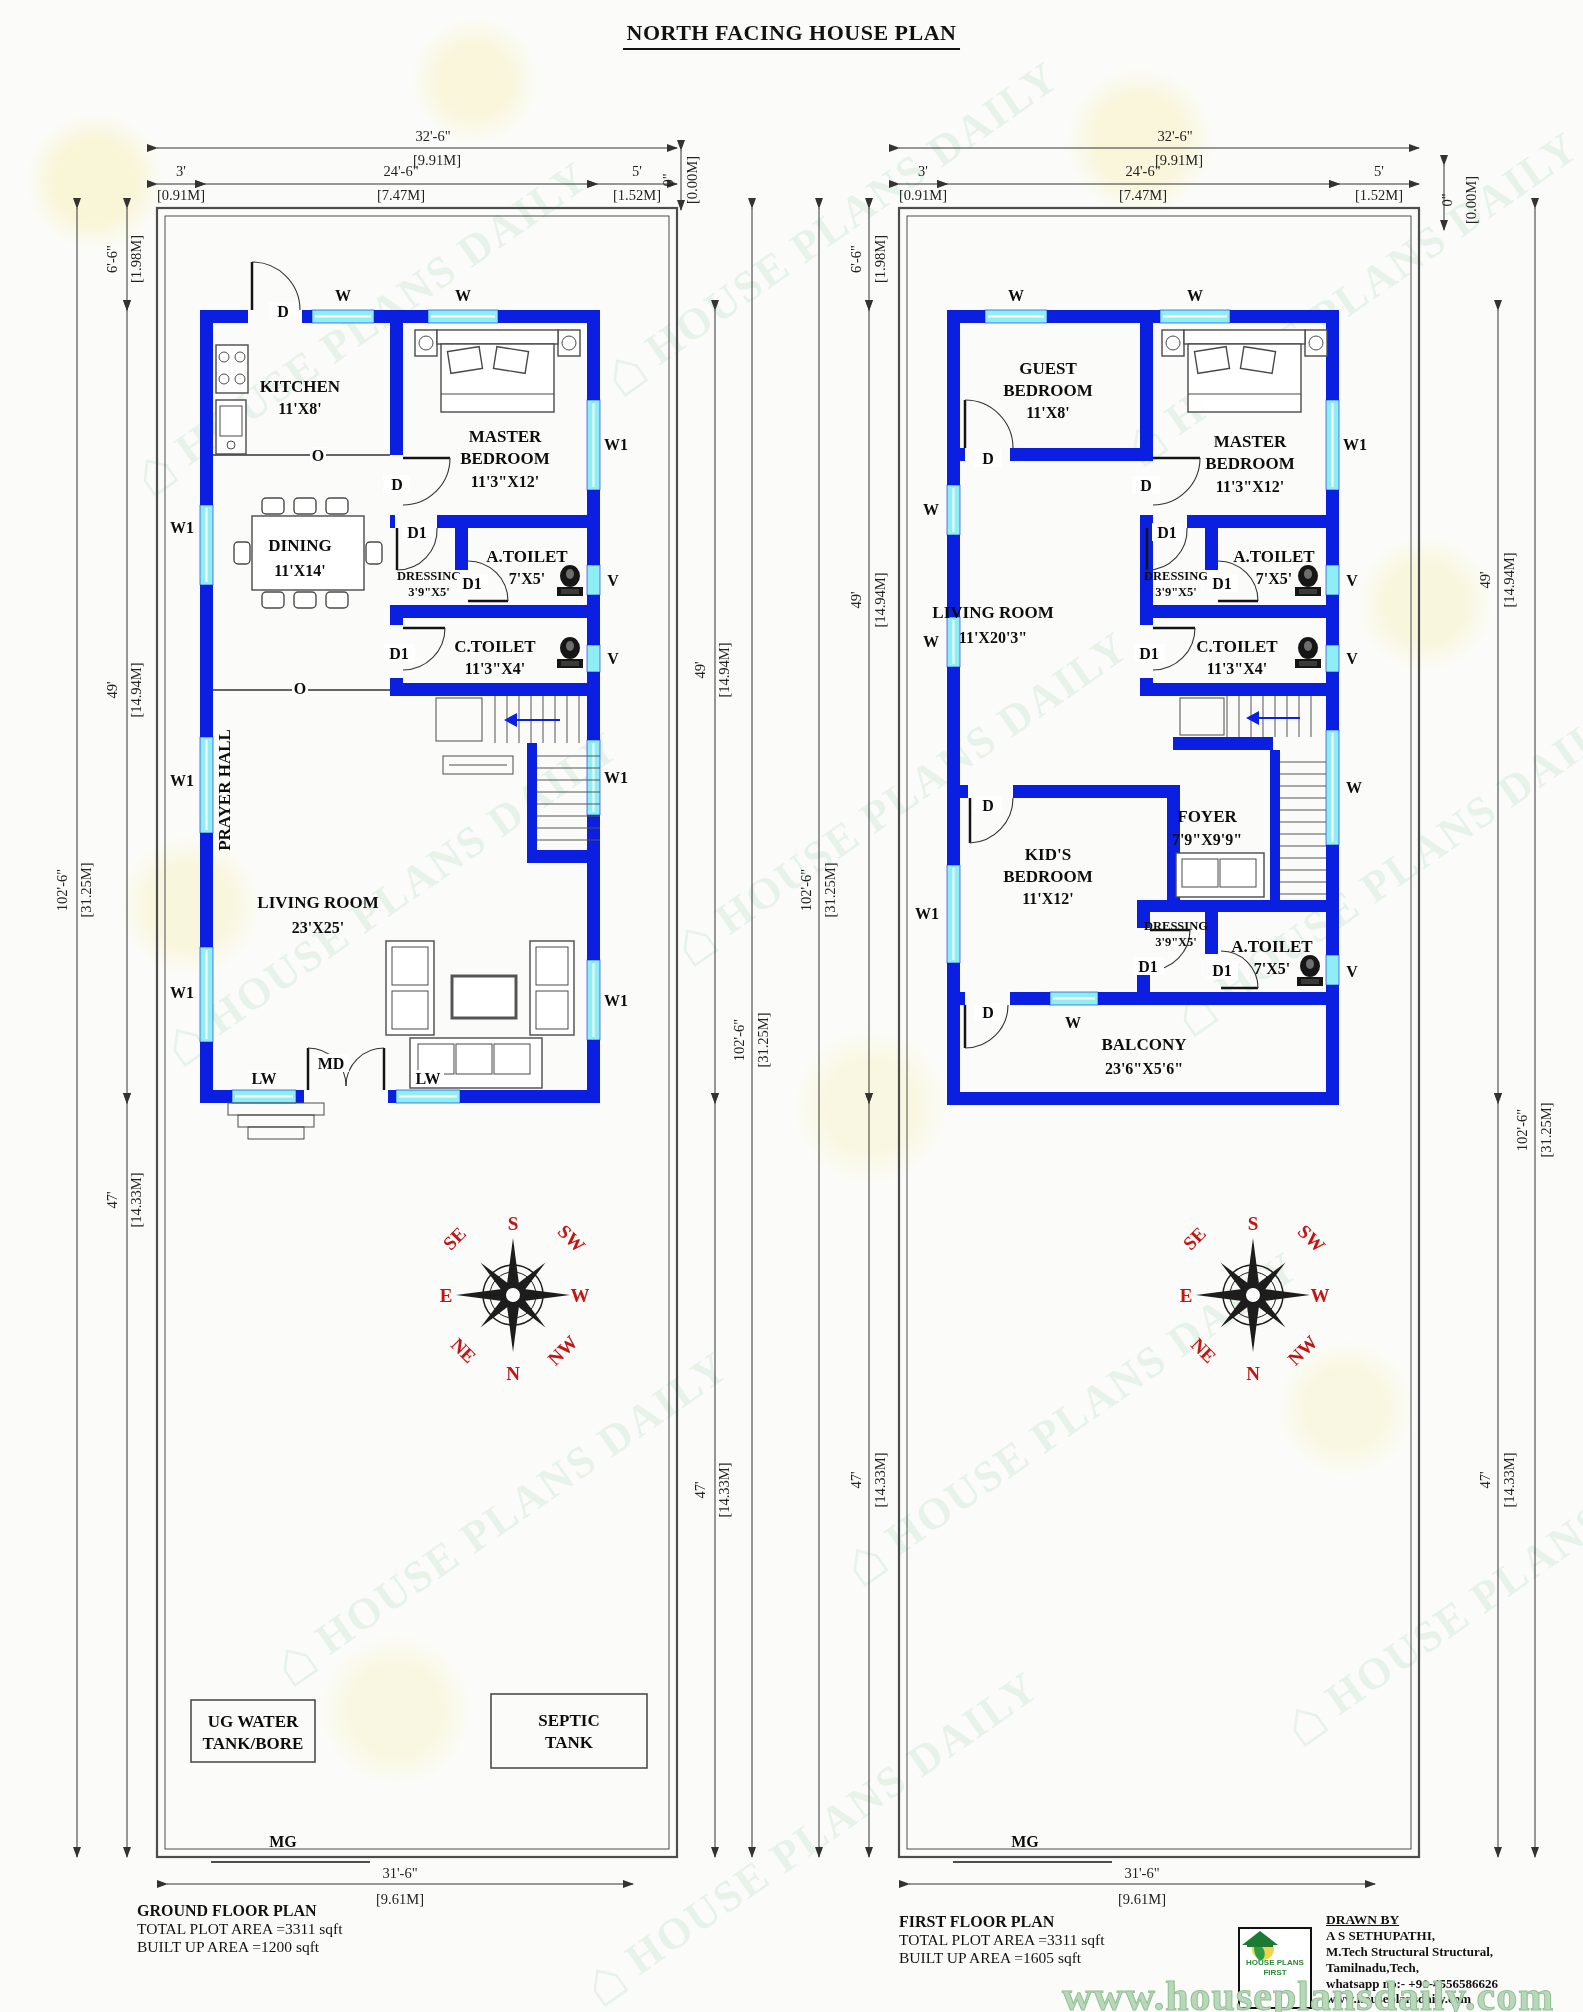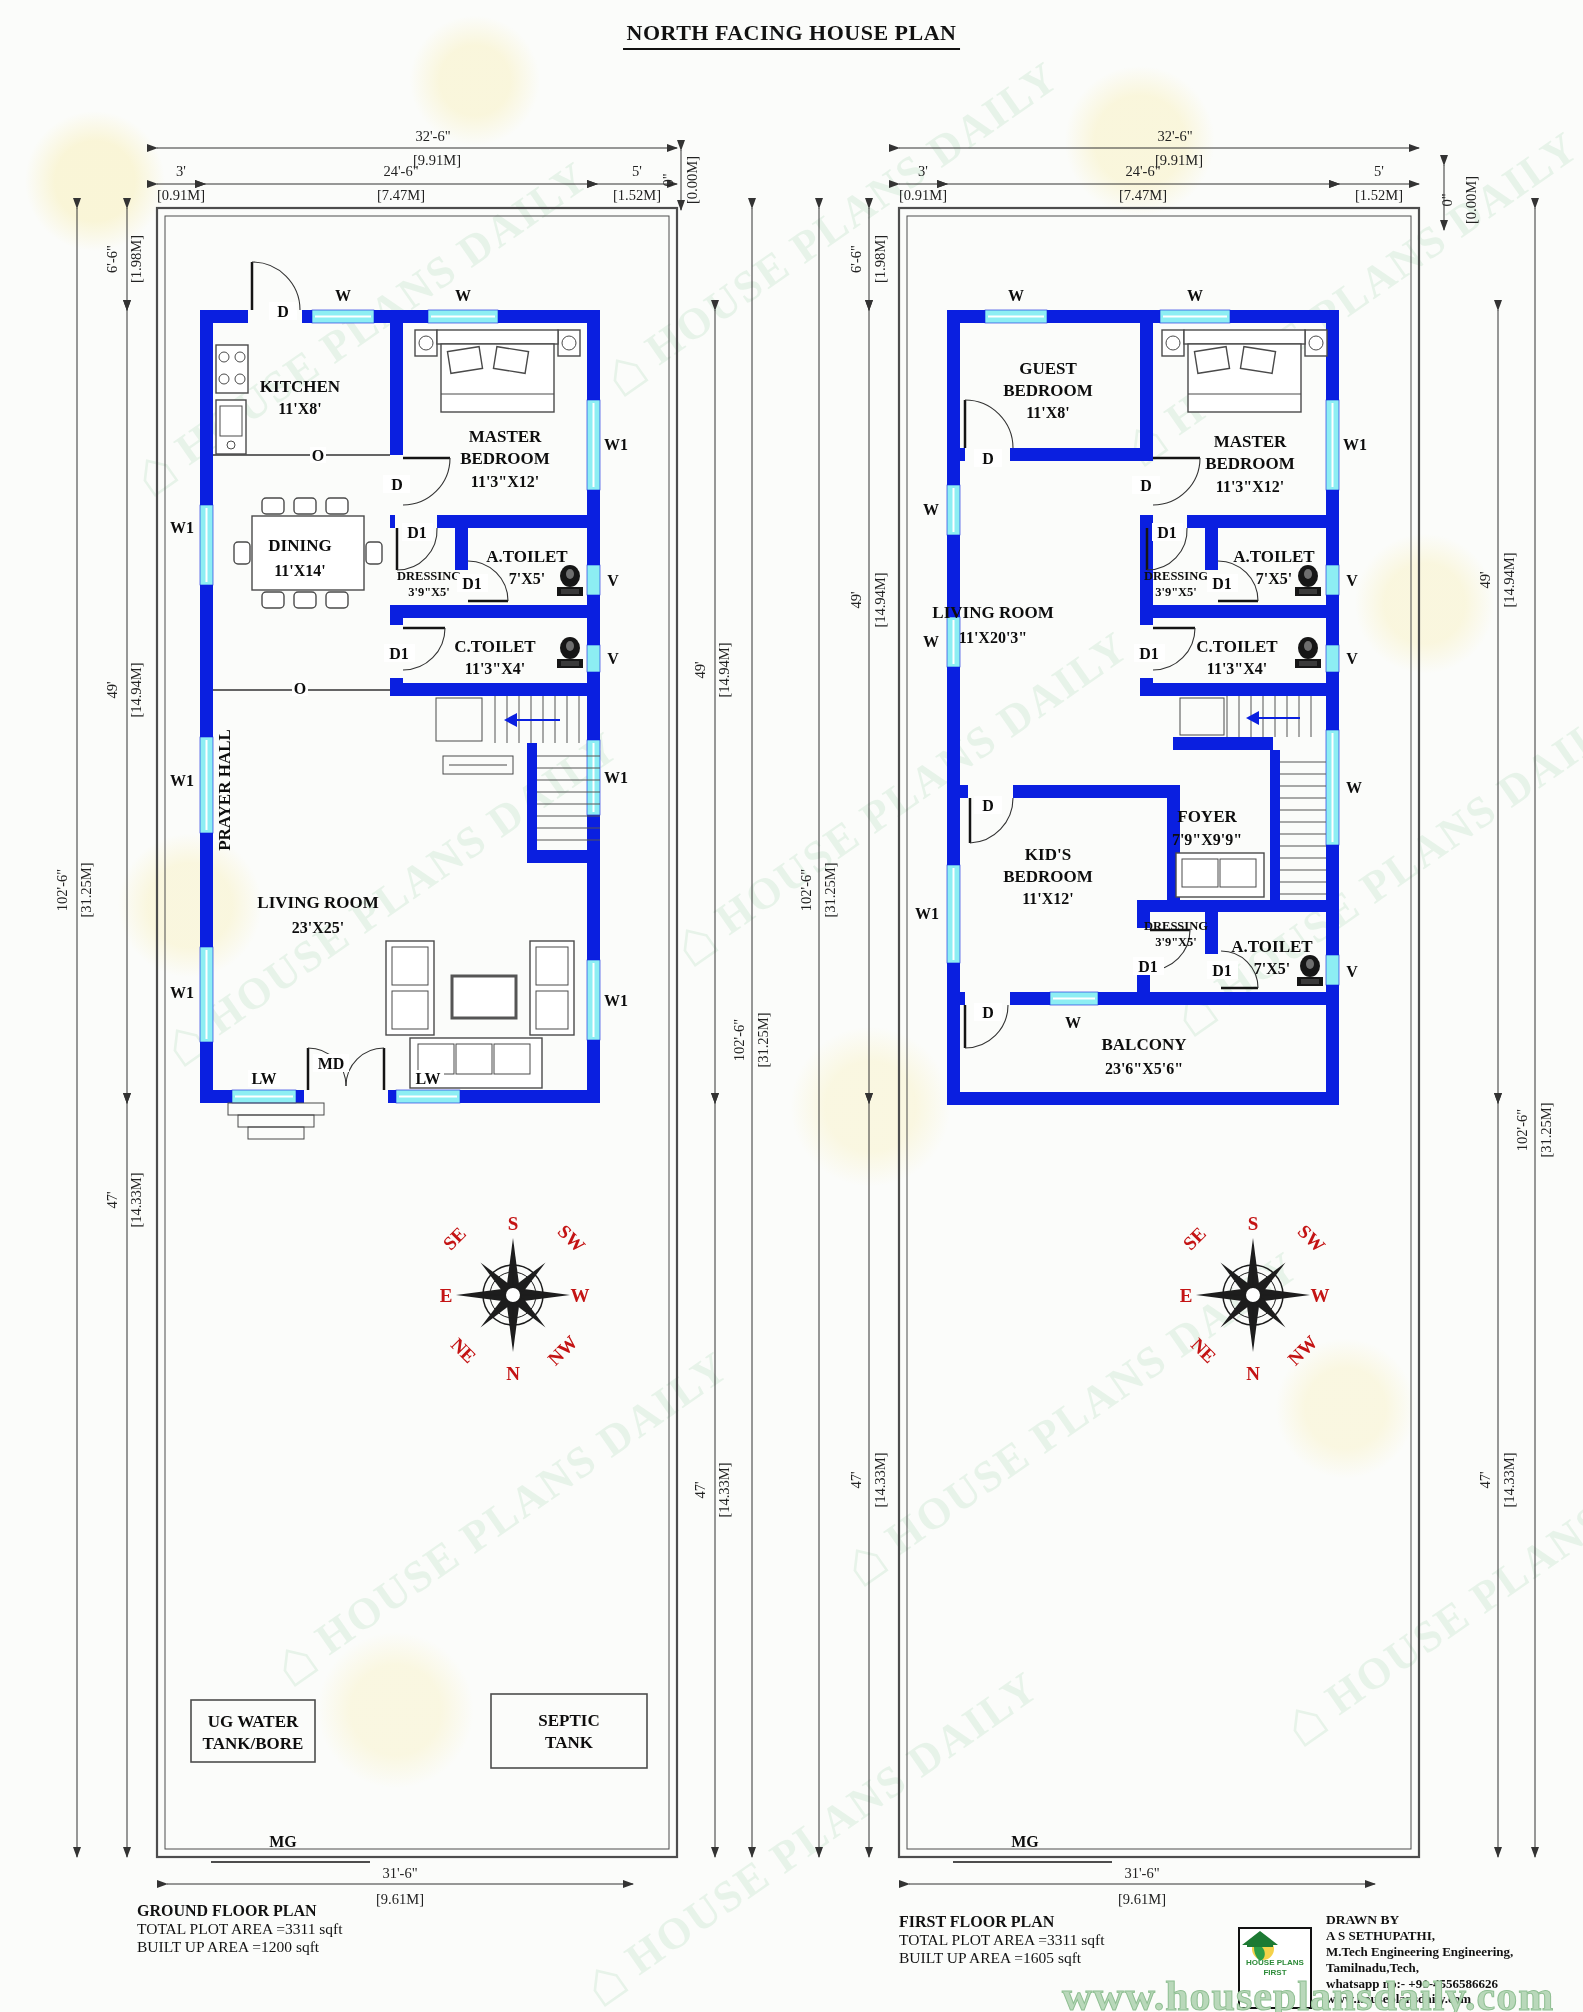--- a/index.html
+++ b/index.html
@@ -21,21 +21,21 @@
   .overlay{position:absolute;z-index:2}
   #title{left:50%;top:20px;transform:translateX(-50%);font:bold 22px "Liberation Serif",serif;
          color:#111;border-bottom:2.5px solid #111;padding:0 4px 2px 4px;letter-spacing:.5px;white-space:nowrap}
   .fcap{color:#111;line-height:1.18}
   .fcap .t{font:bold 16px "Liberation Serif",serif}
   .fcap .l{font:15.5px "Liberation Serif",serif}
   #logo{left:1238px;top:1927px;width:70px;height:78px;border:2px solid #111;background:#fff;
         display:flex;flex-direction:column;align-items:center;justify-content:center;text-align:left}
   #logo .lg-txt{font:bold 8px "Liberation Sans",sans-serif;color:#2e8b3a;line-height:1.25}
   #drawnby{left:1326px;top:1912px;width:255px;color:#111}
-  #drawnby .db{font:bold 13.5px "Liberation Serif",serif;}
+  #drawnby .db{font:bold 13.5px "Liberation Serif",serif;text-decoration:underline}
   #drawnby div{font:bold 13px "Liberation Serif",serif;line-height:1.22}
   #bigwm{left:1062px;top:1972px;font:bold 42px "Liberation Serif",serif;color:#b9d8ba;
          -webkit-text-stroke:1px #8fbf92;letter-spacing:1px;white-space:nowrap}
   
   .wall{fill:var(--wall,#0a1fe0)}
   .win{fill:var(--win,#8deef3);stroke:#0a1fe0;stroke-width:.6}
   .ws{stroke:#fff;stroke-width:2;fill:none}
   .plot{fill:none;stroke:#4d4d4d}
   .dl{stroke:#333;stroke-width:1;fill:none}
   .dm{font:14.5px "Liberation Serif",serif;fill:#222;text-anchor:middle}
@@ -638,21 +638,21 @@
       <polygon points="20,2 38,16 33,16 33,18 7,18 7,16 2,16" fill="#1d7a33"></polygon>
       <path d="M14,18 C14,28 20,32 20,32 C26,30 26,22 22,18 Z" fill="#2e9e46"></path>
     </svg>
     <div class="lg-txt">HOUSE PLANS</div>
     <div class="lg-txt">FIRST</div>
   </div>
 
   <div id="drawnby" class="overlay">
     <div class="db">DRAWN BY</div>
     <div>A S SETHUPATHI,</div>
-    <div>M.Tech Engineering Engineering,</div>
+    <div>M.Tech Structural Structural,</div>
     <div>Tamilnadu,Tech,</div>
     <div>whatsapp no:- +91-4556586626</div>
     <div>www.houseplansdaily.com</div>
   </div>
 
   <div id="bigwm" class="overlay">www.houseplansdaily.com</div>
 
 </div>
 
 </body></html>

